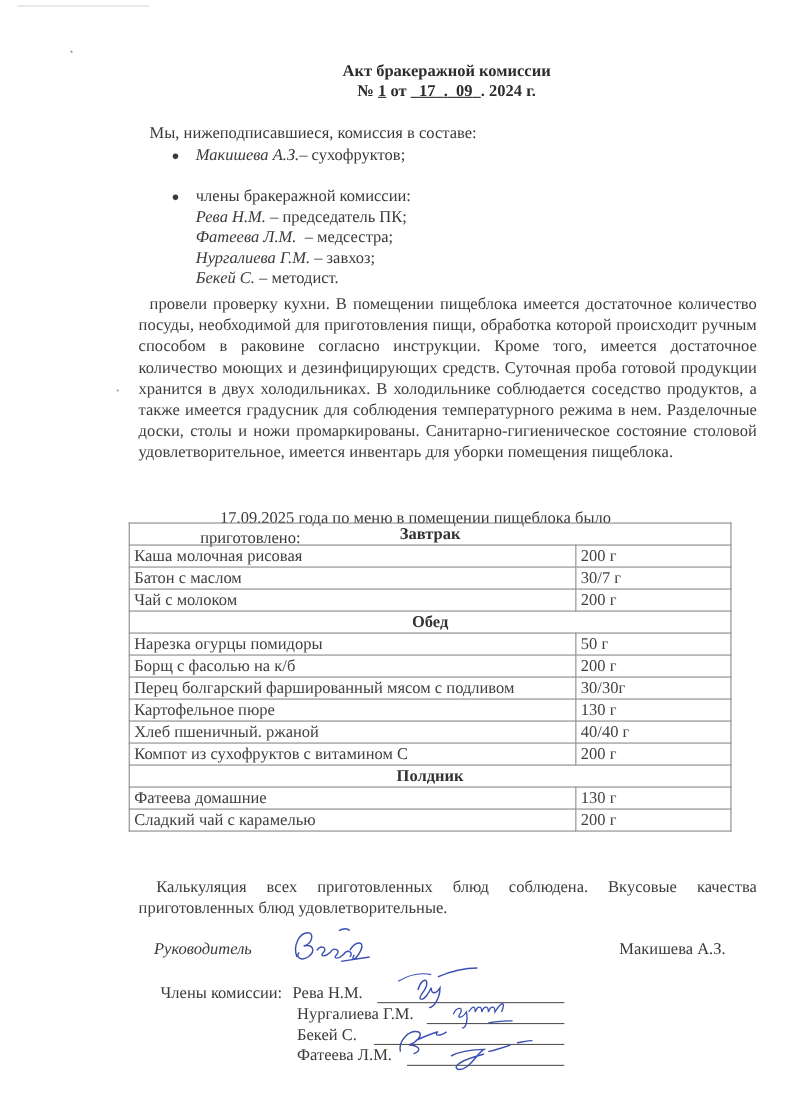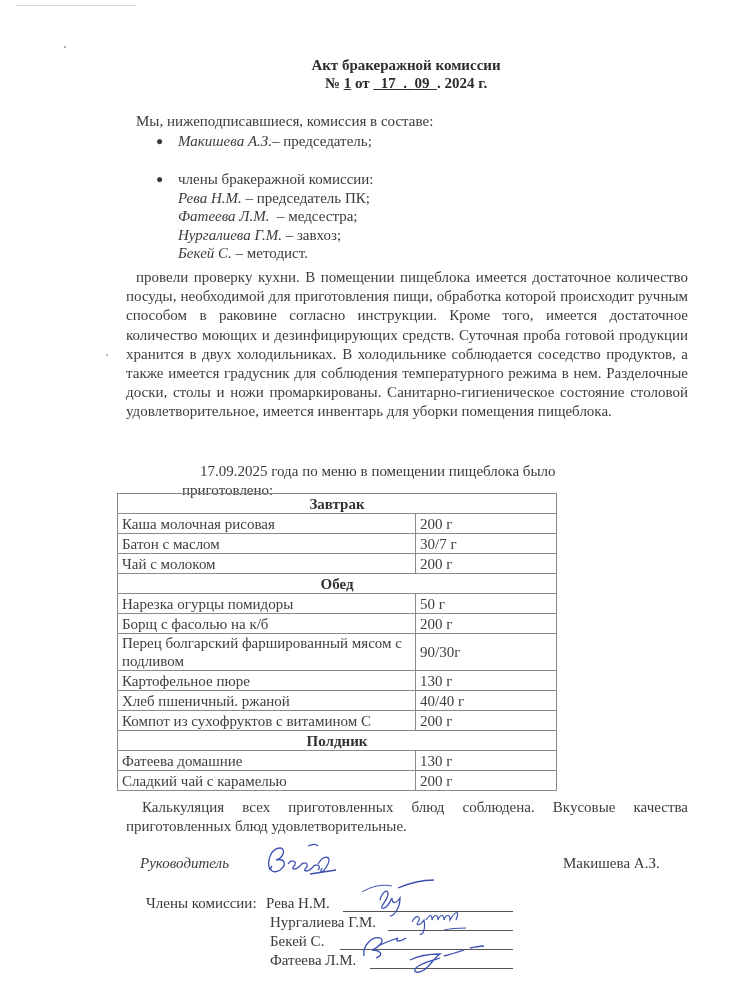--- a/index.html
+++ b/index.html
@@ -22,21 +22,21 @@
     .bullet-block .row { position: relative; padding-left: 22px; white-space: nowrap; }
     .bullet-block .bul { position: absolute; left: 0; top: 0; font-size: 12px; }
     .it { font-style: italic; }
     .para {
       position: absolute; left: 126px; width: 562px; font-size: 15px; line-height: 19.2px;
       text-align: justify; text-align-last: left; color: #3d3d3d;
     }
     .p1 { top: 268px; }
     .menu-intro { position: absolute; left: 200px; top: 462px; font-size: 15px; line-height: 19px; }
     table.menu {
-      position: absolute; left: 117px; top: 493px; width: 440px;
+      position: absolute; left: 117px; top: 475px; width: 548px;
       border-collapse: collapse; font-size: 15px; color: #404040;
     }
     table.menu td { border: 1px solid #8a8a8a; padding: 0 4px; height: 19px; line-height: 18px; }
     table.menu td.qty { width: 132px; }
     table.menu td.section { text-align: center; font-weight: bold; color: #333; }
     .p2 { top: 798px; text-indent: 16px; }
     .sig-label { position: absolute; font-size: 15px; }
     .sig-line { position: absolute; height: 1px; background: #555; }
     svg.sign { position: absolute; overflow: visible; }
   </style>
@@ -53,21 +53,21 @@
     <span>№</span>
     <span class="u">1</span>
     <span>от</span>
     <span class="u">&nbsp;&nbsp;<span>17</span>&nbsp;&nbsp;<span>.</span>&nbsp;&nbsp;<span>09</span>&nbsp;&nbsp;</span><span>. 2024 г.</span>
   </div>
 
   <div class="intro">Мы, нижеподписавшиеся, комиссия в составе:</div>
 
   <div class="bullet-block" style="top:132px;">
     <div class="row"><span class="bul">●</span></div>
-    <div class="row"><span class="it">Макишева А.З.</span><span>– председатель;</span></div>
+    <div class="row"><span class="it">Макишева А.З.</span><span>– сухофруктов;</span></div>
   </div>
 
   <div class="bullet-block" style="top:170px;">
     <div class="row"><span class="bul">●</span><span>члены бракеражной комиссии:</span></div>
     <div class="row"><span class="it">Рева Н.М.</span><span> – председатель ПК;</span></div>
     <div class="row"><span class="it">Фатеева Л.М.</span><span style="white-space:pre">  – медсестра;</span></div>
     <div class="row"><span class="it">Нургалиева Г.М.</span><span> – завхоз;</span></div>
     <div class="row"><span class="it">Бекей С.</span><span> – методист.</span></div>
   </div>
 
@@ -101,21 +101,21 @@
         <tr>
           <td>Нарезка огурцы помидоры</td>
           <td class="qty">50 г</td>
         </tr>
         <tr>
           <td>Борщ с фасолью на к/б</td>
           <td class="qty">200 г</td>
         </tr>
         <tr>
           <td>Перец болгарский фаршированный мясом с подливом</td>
-          <td class="qty">90/30г</td>
+          <td class="qty">30/30г</td>
         </tr>
         <tr>
           <td>Картофельное пюре</td>
           <td class="qty">130 г</td>
         </tr>
         <tr>
           <td>Хлеб пшеничный. ржаной</td>
           <td class="qty">40/40 г</td>
         </tr>
         <tr>

